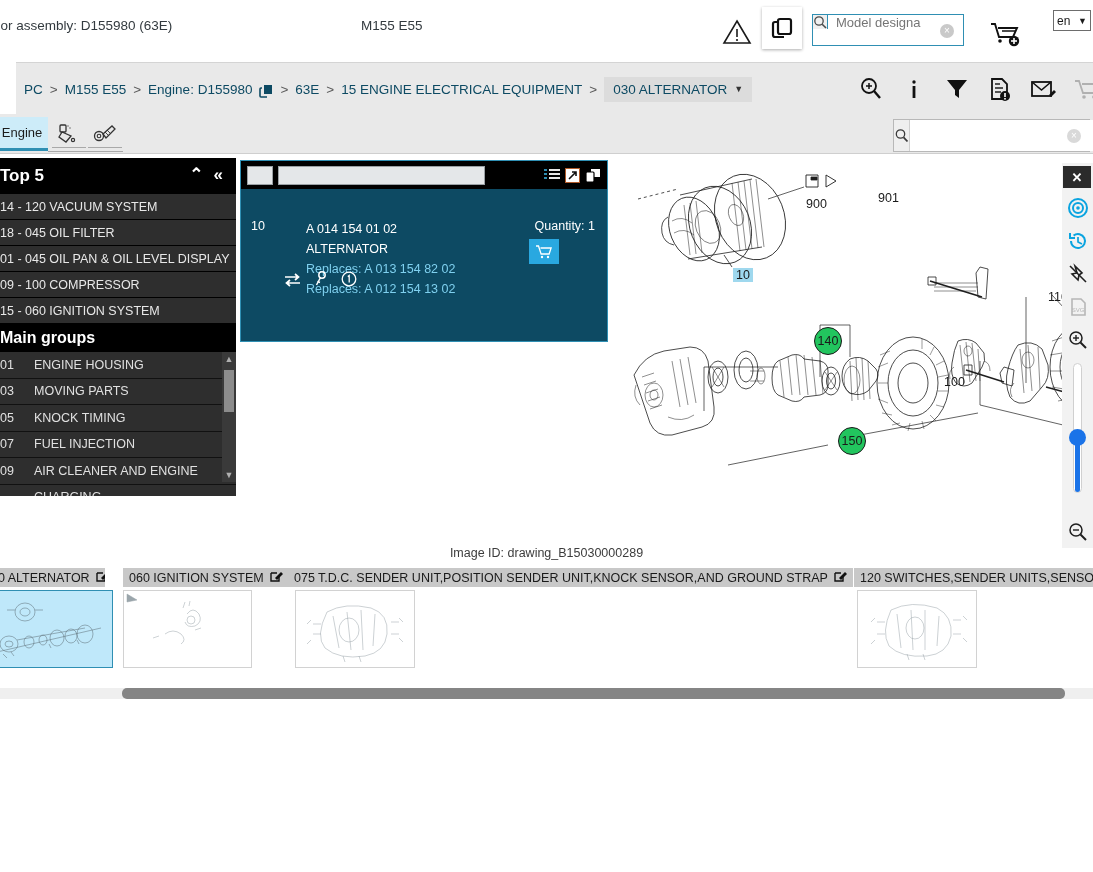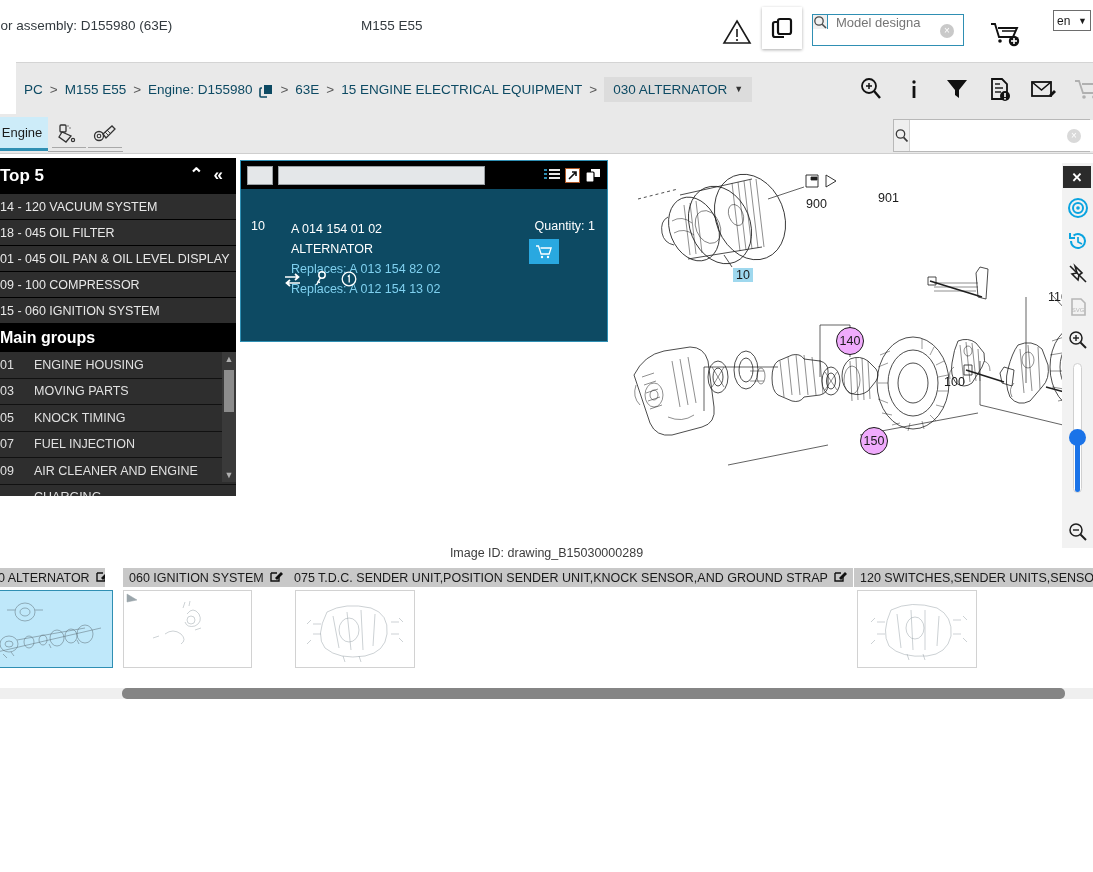--- a/index.html
+++ b/index.html
@@ -173,21 +173,21 @@
   }
   .pp-head {
     height: 28px; background: #000; display: flex; align-items: center; padding: 0 6px; gap: 5px;
   }
   .pp-head .box1 { width: 26px; height: 19px; background: #e4e7e9; border: 1px solid #9aa0a4; }
   .pp-head .box2 { width: 207px; height: 19px; background: #e4e7e9; border: 1px solid #9aa0a4; }
   .pp-head .hicons { margin-left: auto; display: flex; gap: 5px; align-items: center; }
   .pp-head .hicons span { cursor: pointer; display: flex; align-items: center; }
   .pp-body { position: relative; padding: 10px 0 0 0; color: #fff; }
   .pp-idx { position: absolute; left: 10px; top: 40px; font-size: 12.5px; color: #fff; }
-  .pp-lines { margin-left: 50px; }
+  .pp-lines { margin-left: 65px; }
   .pp-lines div { font-size: 12.5px; line-height: 20px; color: #ffffff; }
   .pp-lines .rep { color: #7fd0ef; cursor: pointer; }
   .pp-qty { position: absolute; right: 12px; top: 40px; font-size: 12.5px; color: #fff; }
   .pp-cart {
     position: absolute; right: 48px; top: 58px; width: 30px; height: 25px;
     background: #29a8e0; display: flex; align-items: center; justify-content: center; cursor: pointer;
   }
   .pp-icons {
     position: absolute; left: 43px; bottom: 12px; display: flex; gap: 13px; align-items: center;
   }
@@ -198,21 +198,21 @@
     position: absolute; left: 628px; top: 155px; width: 485px; height: 400px;
     background: #fff; overflow: hidden;
   }
   .viewer svg { position: absolute; left: 0; top: 0; }
   .callout {
     position: absolute; font-size: 12.5px; color: #1a1a1a; font-family: "Liberation Sans", sans-serif;
   }
   .callout.hl { background: #9fd8ee; padding: 0 3px; }
   .callout.circ {
     width: 28px; height: 28px; border: 1px solid #1a1a1a; border-radius: 50%;
-    display: flex; align-items: center; justify-content: center; background: #f0abfc; margin-left: 22px;
+    display: flex; align-items: center; justify-content: center; background: #22c55e;
   }
   .imgid {
     position: absolute; left: 0; top: 546px; width: 1093px; text-align: center;
     font-size: 12.5px; color: #3c3c3c;
   }
 
   
   .rtool {
     position: absolute; left: 1062px; top: 163px; width: 31px; height: 385px;
     background: #f2f2f2;

